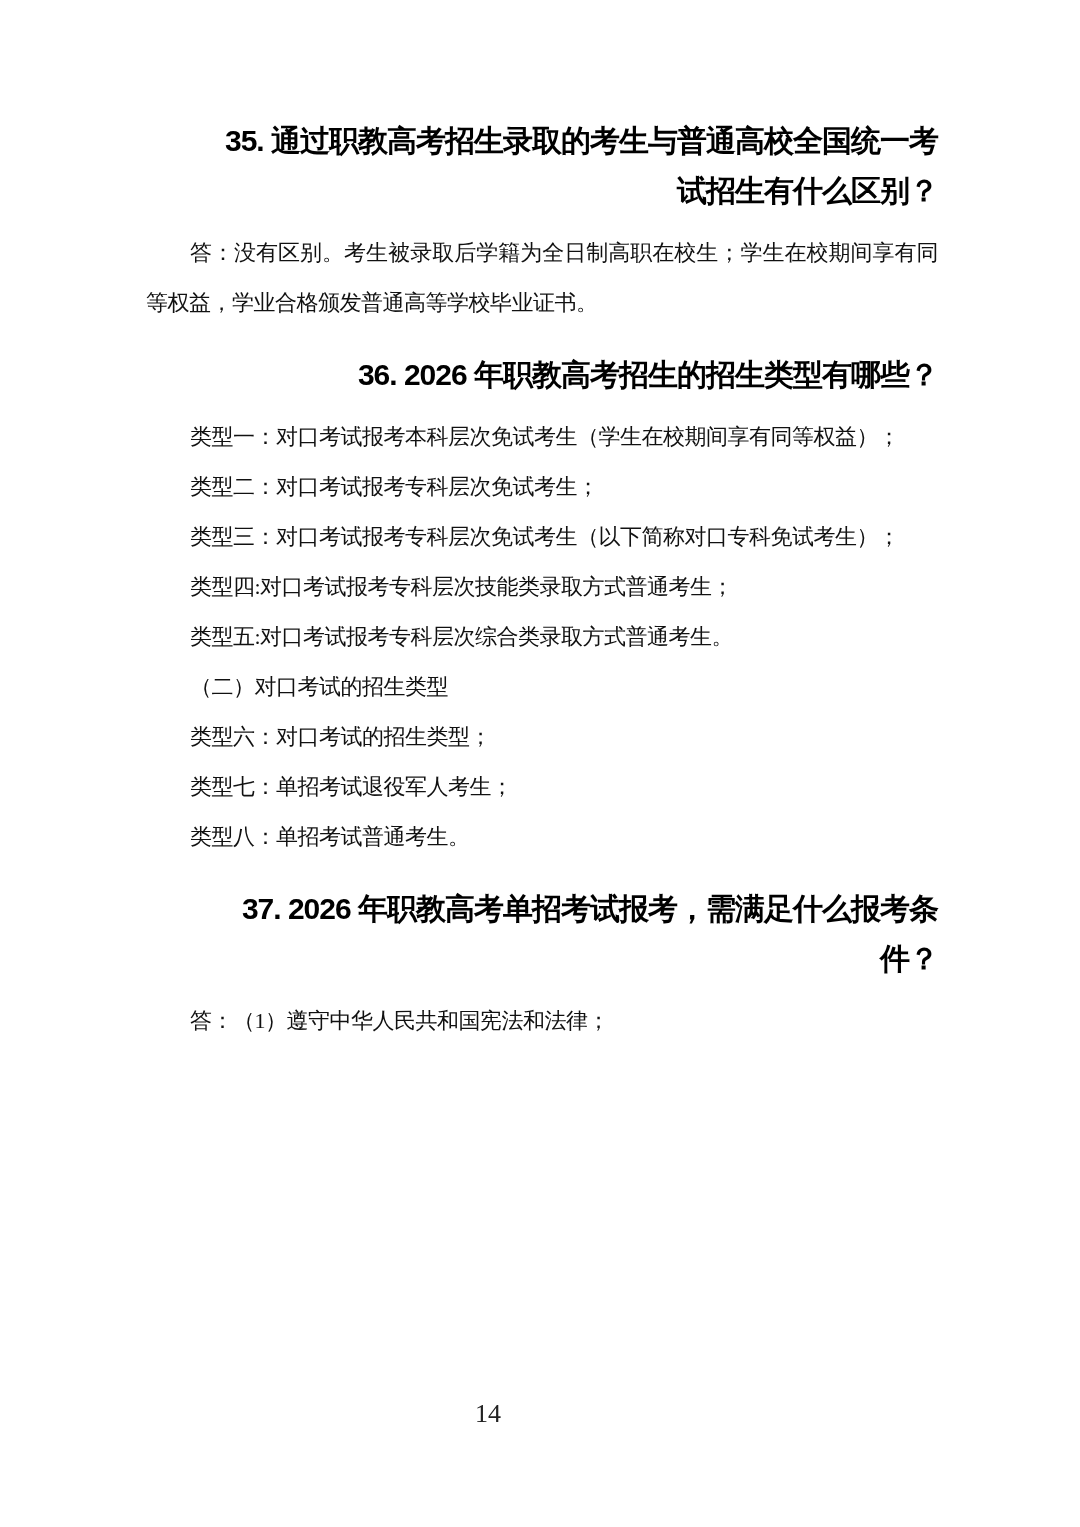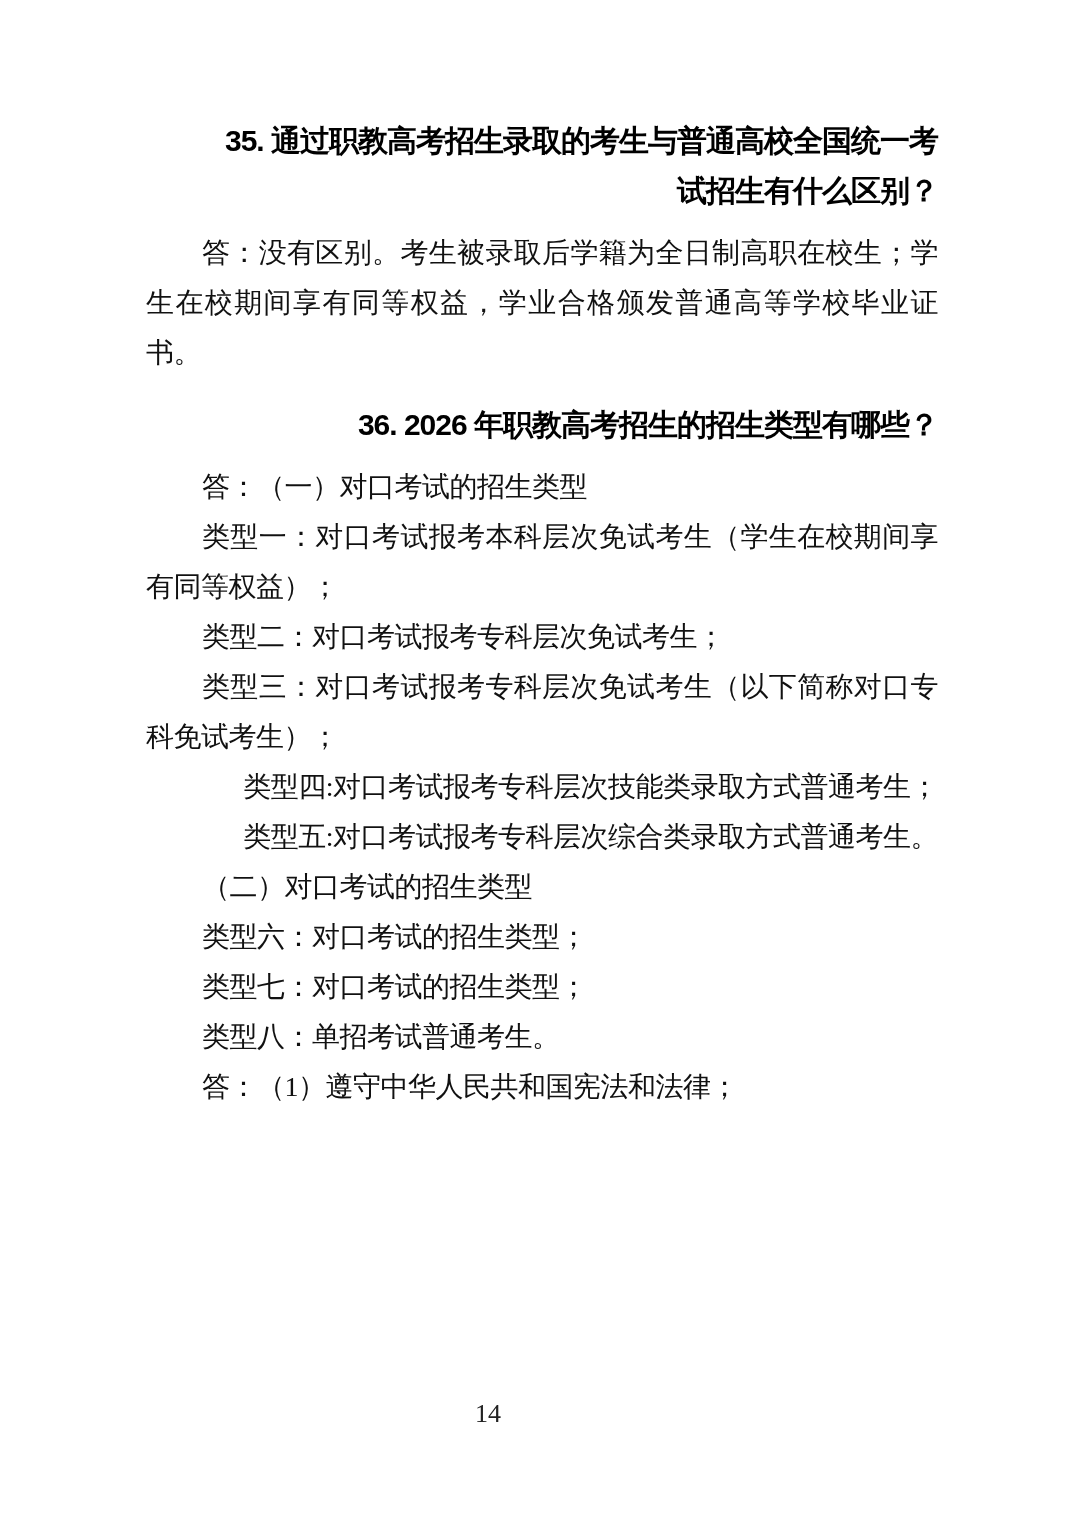--- a/index.html
+++ b/index.html
@@ -18,21 +18,21 @@
   .doc {
     position: absolute;
     left: 146px;
     top: 0;
     width: 792px;
     padding-top: 116px;
     box-sizing: content-box;
   }
   .para {
     margin: 0;
-    font-size: 28px;
+    font-size: 22px;
     line-height: 50px;
     letter-spacing: -0.5px;
     text-indent: 2em;
     text-align: justify;
     color: #111111;
   }
   .para.heading {
     font-family: "Liberation Sans", sans-serif;
     font-weight: bold;
     font-size: 30px;
@@ -40,21 +40,21 @@
     color: #000000;
     text-align: right;
     margin-top: 22px;
     margin-bottom: 12px;
   }
   .para.first-heading {
     margin-top: 0;
   }
   .para.tight {
     white-space: nowrap;
-    text-align: right;
+    text-align: left;
   }
   .footer {
     position: absolute;
     top: 1398px;
     left: 0;
     width: 976px;
     text-align: center;
     font-size: 26px;
     line-height: 32px;
     color: #222222;
@@ -65,39 +65,39 @@
 <body>
 
 <div class="doc">
 
   <p class="para heading first-heading">35. 通过职教高考招生录取的考生与普通高校全国统一考试招生有什么区别？</p>
 
   <p class="para">答：没有区别。考生被录取后学籍为全日制高职在校生；学生在校期间享有同等权益，学业合格颁发普通高等学校毕业证书。</p>
 
   <p class="para heading">36. 2026 年职教高考招生的招生类型有哪些？</p>
 
-  <p class="para">答：（一）对口考试的招生类型</p>
 
   <p class="para">类型一：对口考试报考本科层次免试考生（学生在校期间享有同等权益）；</p>
 
   <p class="para">类型二：对口考试报考专科层次免试考生；</p>
 
   <p class="para">类型三：对口考试报考专科层次免试考生（以下简称对口专科免试考生）；</p>
 
   <p class="para tight">类型四:对口考试报考专科层次技能类录取方式普通考生；</p>
 
   <p class="para tight">类型五:对口考试报考专科层次综合类录取方式普通考生。</p>
 
   <p class="para">（二）对口考试的招生类型</p>
 
   <p class="para">类型六：对口考试的招生类型；</p>
 
-  <p class="para">类型七：对口考试的招生类型；</p>
+  <p class="para">类型七：单招考试退役军人考生；</p>
 
   <p class="para">类型八：单招考试普通考生。</p>
 
+  <p class="para heading">37. 2026 年职教高考单招考试报考，需满足什么报考条件？</p>
 
   <p class="para">答：（1）遵守中华人民共和国宪法和法律；</p>
 
 
 </div>
 
 <div class="footer">14</div>
 
 </body></html>

